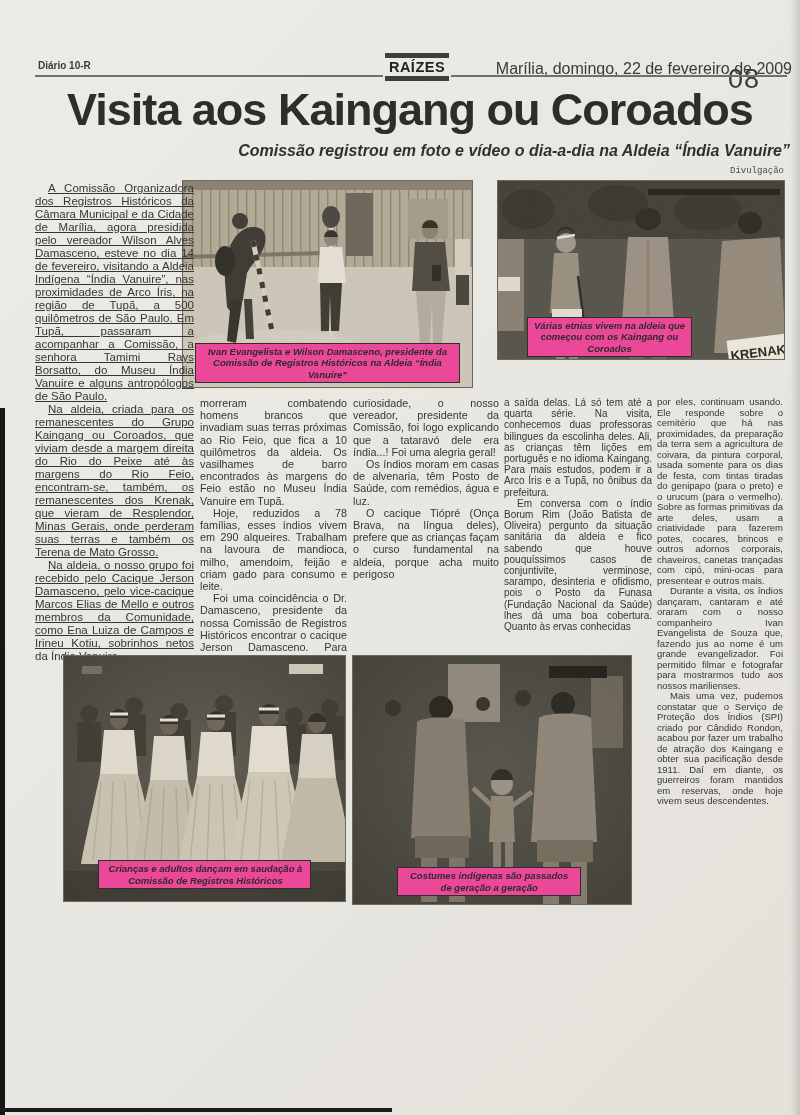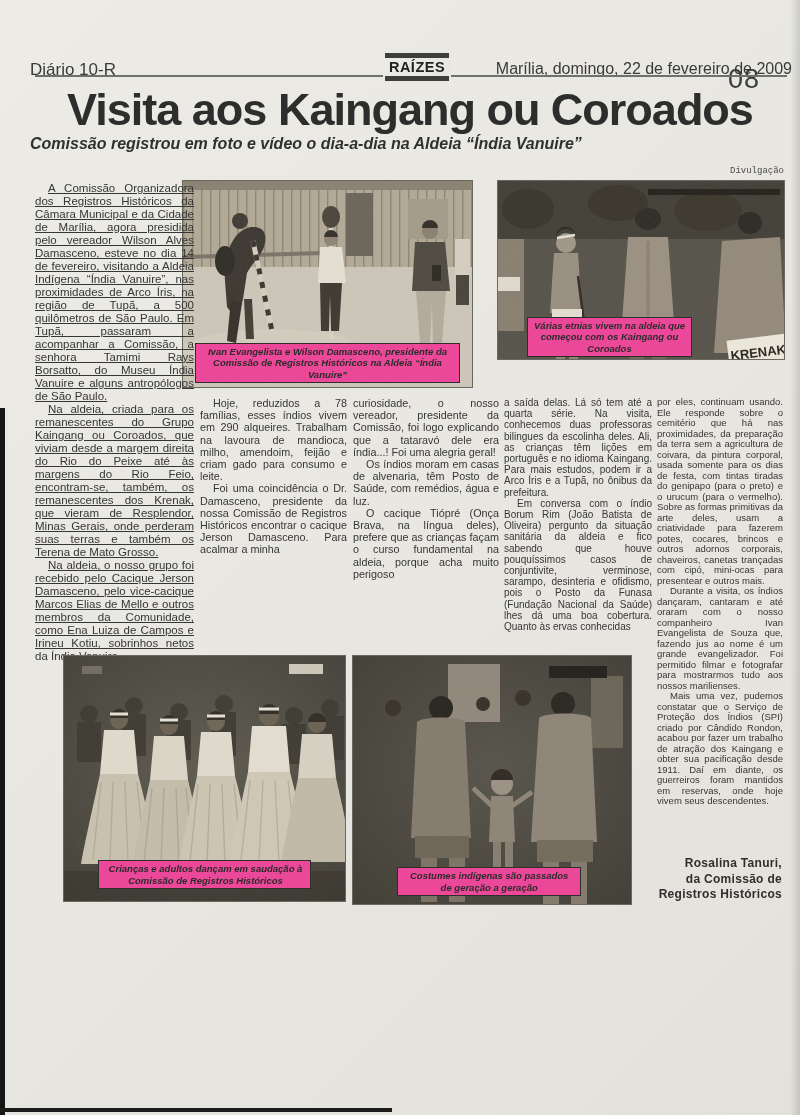--- a/index.html
+++ b/index.html
@@ -15,37 +15,37 @@
     position:absolute; inset:0;
     background:linear-gradient(135deg,#ecebe5 0%,#e8e6e0 55%,#e3e1da 100%);
   }
   
   .scan-left{ position:absolute; left:0; top:408px; width:5px; height:707px; background:#161616;}
   .scan-bottom{ position:absolute; left:0; bottom:3px; width:392px; height:4px; background:#1b1b1b;}
   .scan-right{ position:absolute; right:0; top:0; width:10px; height:100%;
     background:linear-gradient(to right, rgba(0,0,0,0), rgba(0,0,0,0.13)); }
 
   .page-number{ position:absolute; top:28px; right:40px; font-size:27px; color:#3c3c3c; letter-spacing:1px;margin-top:36px;}
-  .masthead-left{ position:absolute; left:30px; top:60px; font-size:17px; color:#3a3a3a;}
+  .masthead-left{ position:absolute; left:38px; top:60px; font-size:10px; color:#3a3a3a;font-weight:bold;}
   .dateline{ position:absolute; right:8px; top:60px; font-size:16px; color:#3a3a3a;}
   .header-rule{ position:absolute; left:35px; right:13px; top:75px; height:2px; background:#6f6f6c;}
   .section-box{
     position:absolute; left:383px; top:52px; width:68px; text-align:center; z-index:2;
     background:linear-gradient(135deg,#ecebe5,#e8e6e0); padding:0 2px;
   }
   .section-box .bar{ height:5px; background:#3e3e3c; margin:1px 0;}
   .section-box .label{ font-size:14.5px; font-weight:bold; letter-spacing:0.5px; color:#222; padding:0 1px;}
 
   .headline{
     position:absolute; left:30px; right:10px; top:84px;
     text-align:center; font-size:45px; font-weight:bold; letter-spacing:-1px; color:#2d2d2d;
   }
   .subhead{
-    position:absolute; left:30px; right:10px; top:135px;
-    text-align:left; font-size:16px; font-weight:bold; font-style:italic; color:#303030;
+    position:absolute; left:30px; right:10px; top:142px;
+    text-align:right; font-size:16px; font-weight:bold; font-style:italic; color:#303030;
   }
   .photo-credit{ position:absolute; right:16px; top:166px; font-size:9px; color:#4a4a4a;font-family:Liberation Mono, monospace;}
 
   .col{ position:absolute; text-align:justify; color:#363636; hyphens:auto; overflow:hidden;}
   .col p{ margin:0; }
   .col p.indent{ text-indent:13px; }
   #col1{ left:35px; top:182px; width:159px; height:478px; font-size:11.5px; line-height:13px;text-decoration:underline;}
   #col2{ left:200px; top:397px; width:147px; height:262px; font-size:10.8px; line-height:12.2px;}
   #col3{ left:353px; top:397px; width:146px; height:262px; font-size:10.8px; line-height:12.2px;}
   #col4{ left:504px; top:397px; width:148px; height:262px; font-size:10px;   line-height:11.2px;}
@@ -189,20 +189,21 @@
     </svg>
     <figcaption class="caption-box">Várias etnias vivem na aldeia que começou com os Kaingang ou Coroados</figcaption>
   </figure>
 
   <div class="col" id="col1">
       <p class="para indent">A Comissão Organizadora dos Registros Históricos da Câmara Municipal e da Cidade de Marília, agora presidida pelo vereador Wilson Alves Damasceno, esteve no dia 14 de fevereiro, visitando a Aldeia Indígena “Índia Vanuire”, nas proximidades de Arco Íris, na região de Tupã, a 500 quilômetros de São Paulo. Em Tupã, passaram a acompanhar a Comissão, a senhora Tamimi Rays Borsatto, do Museu Índia Vanuire e alguns antropólogos de São Paulo.</p>
       <p class="para indent">Na aldeia, criada para os remanescentes do Grupo Kaingang ou Coroados, que viviam desde a margem direita do Rio do Peixe até às margens do Rio Feio, encontram-se, também, os remanescentes dos Krenak, que vieram de Resplendor, Minas Gerais, onde perderam suas terras e também os Terena de Mato Grosso.</p>
       <p class="para indent">Na aldeia, o nosso grupo foi recebido pelo Cacique Jerson Damasceno, pelo vice-cacique Marcos Elias de Mello e outros membros da Comunidade, como Ena Luiza de Campos e Irineu Kotiu, sobrinhos netos da Índia Vanuire.</p>
     </div>
   <div class="col" id="col2">
+      <p class="para">morreram combatendo homens brancos que invadiam suas terras próximas ao Rio Feio, que fica a 10 quilômetros da aldeia. Os vasilhames de barro encontrados às margens do Feio estão no Museu Índia Vanuire em Tupã.</p>
       <p class="para indent">Hoje, reduzidos a 78 famílias, esses índios vivem em 290 alqueires. Trabalham na lavoura de mandioca, milho, amendoim, feijão e criam gado para consumo e leite.</p>
       <p class="para indent">Foi uma coincidência o Dr. Damasceno, presidente da nossa Comissão de Registros Históricos encontrar o cacique Jerson Damasceno. Para acalmar a minha</p>
     </div>
   <div class="col" id="col3">
       <p class="para">curiosidade, o nosso vereador, presidente da Comissão, foi logo explicando que a tataravó dele era índia...! Foi uma alegria geral!</p>
       <p class="para indent">Os índios moram em casas de alvenaria, têm Posto de Saúde, com remédios, água e luz.</p>
       <p class="para indent">O cacique Tiópré (Onça Brava, na língua deles), prefere que as crianças façam o curso fundamental na aldeia, porque acha muito perigoso</p>
     </div>
   <div class="col" id="col4">
       <p class="para">a saída delas. Lá só tem até a quarta série. Na visita, conhecemos duas professoras bilingues da escolinha deles. Ali, as crianças têm lições em português e no idioma Kaingang. Para mais estudos, podem ir a Arco Íris e a Tupã, no ônibus da prefeitura.</p>
@@ -350,22 +351,17 @@
       <path d="M138,140 L160,140 L162,186 L136,186 Z" fill="#8f8577"></path>
       <line x1="139" y1="150" x2="120" y2="132" stroke="#8f8577" stroke-width="5"></line>
       <line x1="159" y1="150" x2="179" y2="136" stroke="#8f8577" stroke-width="5"></line>
       <rect x="140" y="186" width="8" height="42" fill="#877e70"></rect>
       <rect x="152" y="186" width="8" height="42" fill="#877e70"></rect>
       <rect width="280" height="250" filter="url(#g4)" opacity="0.25"></rect>
     </svg>
     <figcaption class="caption-box">Costumes indígenas são passados de geração a geração</figcaption>
   </figure>
 
-  <div class="signature">
-      <div>Rosalina Tanuri,</div>
-      <div>da Comissão de</div>
-      <div>Registros Históricos</div>
-    </div>
 
   <div class="scan-left"></div>
   <div class="scan-bottom"></div>
   <div class="scan-right"></div>
 </div>
 
 </body></html>

